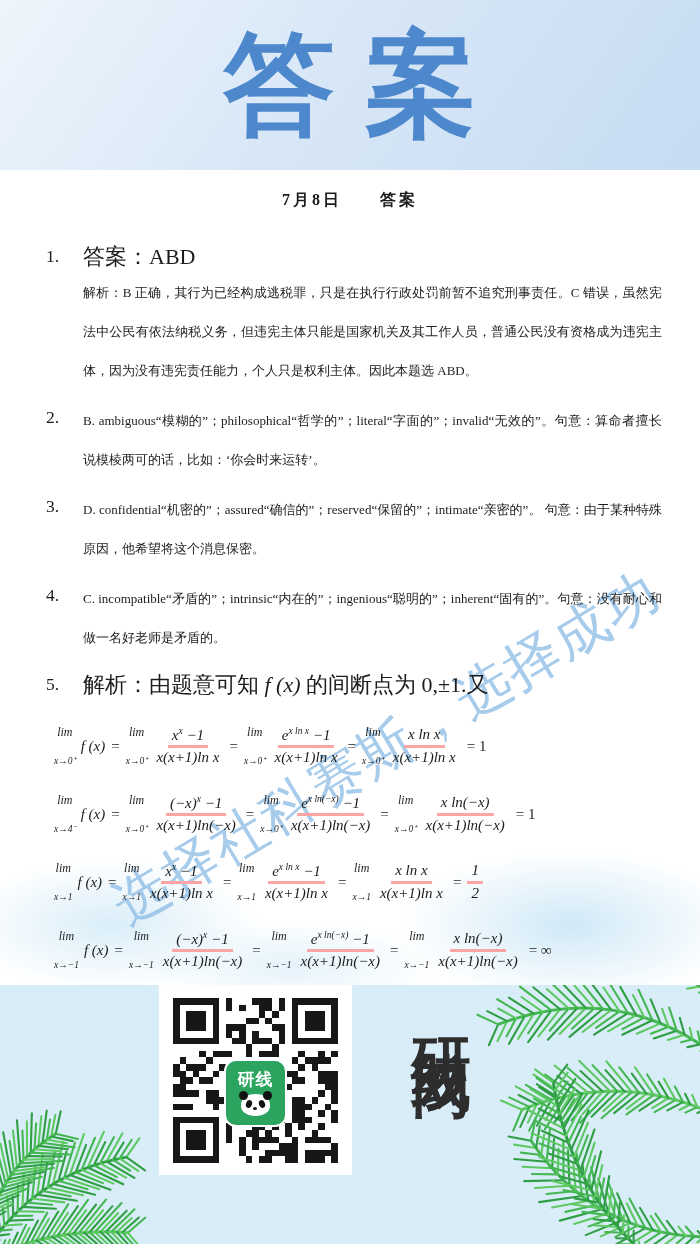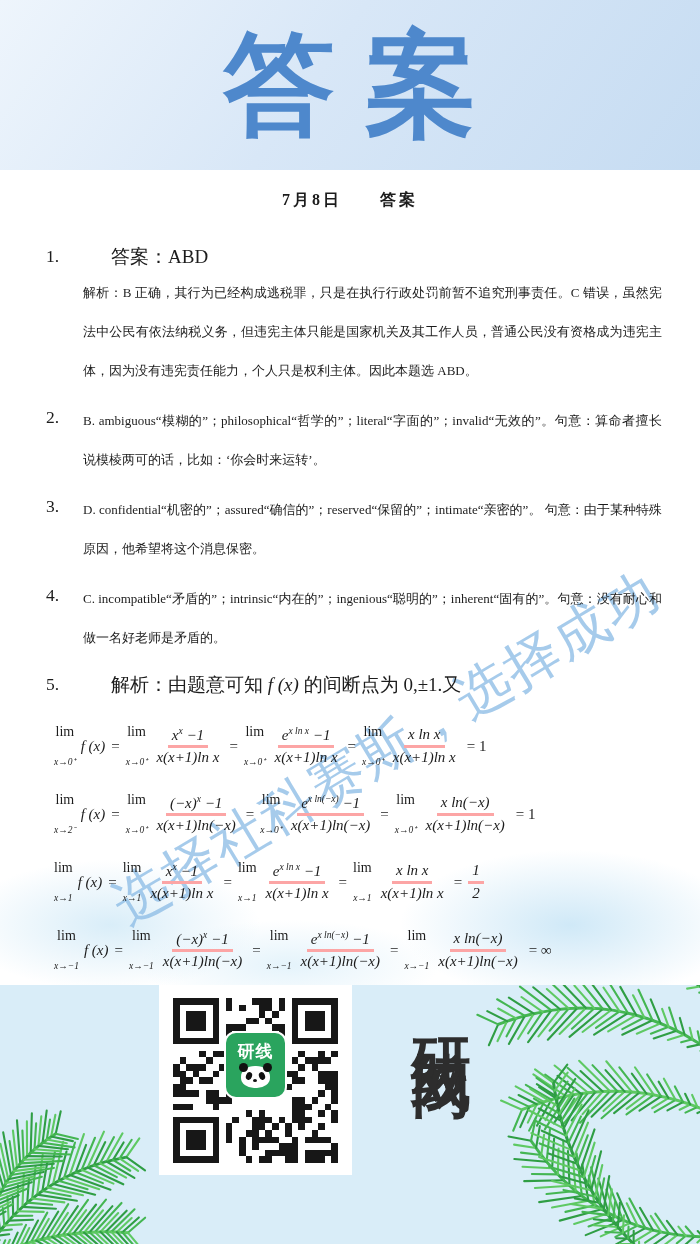--- a/index.html
+++ b/index.html
@@ -22,31 +22,31 @@
   #page-head{
     position:absolute;left:0;top:190px;width:700px;text-align:center;
     font-size:16px;font-weight:bold;letter-spacing:3px;
   }
   #page-head .gap{display:inline-block;width:38px;}
   
   #content{position:absolute;left:46px;top:240px;width:616px;z-index:2;}
   .item{display:flex;margin-bottom:11px;}
   .no{width:37px;flex:0 0 37px;font-size:17.5px;line-height:33px;}
   .ib{flex:1;}
-  .line{font-size:19px;line-height:33px;margin-left:28px;}
+  .line{font-size:22px;line-height:33px;}
   .para{font-size:13px;line-height:39px;text-align:justify;}
   .mi{font-style:italic;font-family:"Liberation Serif",serif;}
   
   #math-area{margin-top:2px;}
   .math-row{
     display:flex;align-items:center;gap:5px;margin:0 0 0 8px;min-height:68px;
     font-size:15px;white-space:nowrap;
   }
   .lim{display:inline-flex;flex-direction:column;align-items:center;line-height:1;}
-  .lim .lw{font-size:14px;}
+  .lim .lw{font-size:12px;font-style:italic;}
   .lim .ls{font-size:9.5px;margin-top:19px;font-style:italic;}
   .frac{display:inline-flex;flex-direction:column;align-items:center;line-height:1.3;vertical-align:middle;}
   .frac .fnum{padding:0 4px;border-bottom:3px solid #fca5a5;}
   .frac .fden{padding:0 4px;}
   .frac sup{font-size:9.5px;}
   .fx{font-style:italic;}
   .eq{padding:0 1px;}
   .result{padding-left:2px;}
   #conclusion{font-size:17.5px;line-height:33px;margin:10px 0 0 8px;}
   
@@ -62,21 +62,21 @@
   #footer{
     position:absolute;left:0;top:985px;width:700px;height:259px;
     background:var(--footer-bg,#d9edf8);z-index:3;
   }
   #palms{position:absolute;left:0;top:0;width:700px;height:259px;}
   #qr-card{
     position:absolute;left:159px;top:0;width:193px;height:190px;background:#ffffff;
   }
   #qr-svg{position:absolute;left:14px;top:13px;}
   #qr-logo{
-    position:absolute;left:67px;top:48px;width:59px;height:64px;border-radius:10px;
+    position:absolute;left:67px;top:76px;width:59px;height:64px;border-radius:10px;
     background:var(--logo-green,#2aa45e);box-shadow:0 0 0 2px #ffffff;
   }
   #qr-logo-text{
     text-align:center;color:#ffffff;font-weight:bold;font-size:17px;margin-top:7px;
     letter-spacing:1px;font-family:"Liberation Sans",sans-serif;
   }
   .panda{position:absolute;left:15px;top:33px;width:29px;height:22px;background:#ffffff;
     border-radius:48% 48% 45% 45%;}
   .panda .ear{position:absolute;width:9px;height:9px;background:#111;border-radius:50%;top:-3px;}
   .panda .ear.l{left:-2px;} .panda .ear.r{right:-2px;}
@@ -176,21 +176,21 @@
         </span>
         <span class="frac">
           <span class="fnum mi"><span>x ln x</span></span>
           <span class="fden mi">x(x+1)ln x</span>
         </span>
         <span class="result">= 1</span>
       </div>
       <div class="math-row">
         <span class="lim">
           <span class="lw">lim</span>
-          <span class="ls">x→2⁻</span>
+          <span class="ls">x→4⁻</span>
         </span>
         <span class="fx">f (x)</span>
         <span class="eq">=</span>
         <span class="lim">
           <span class="lw">lim</span>
           <span class="ls">x→0⁺</span>
         </span>
         <span class="frac">
           <span class="fnum mi"><span>(−x)</span><sup>x</sup><span> −1</span></span>
           <span class="fden mi">x(x+1)ln(−x)</span>

